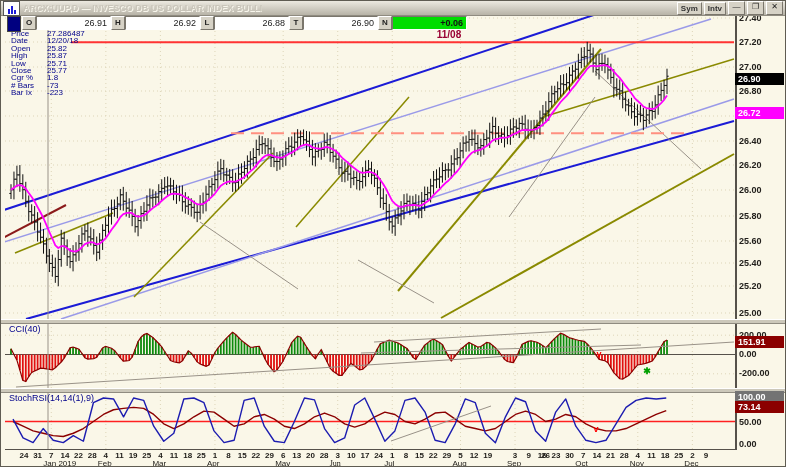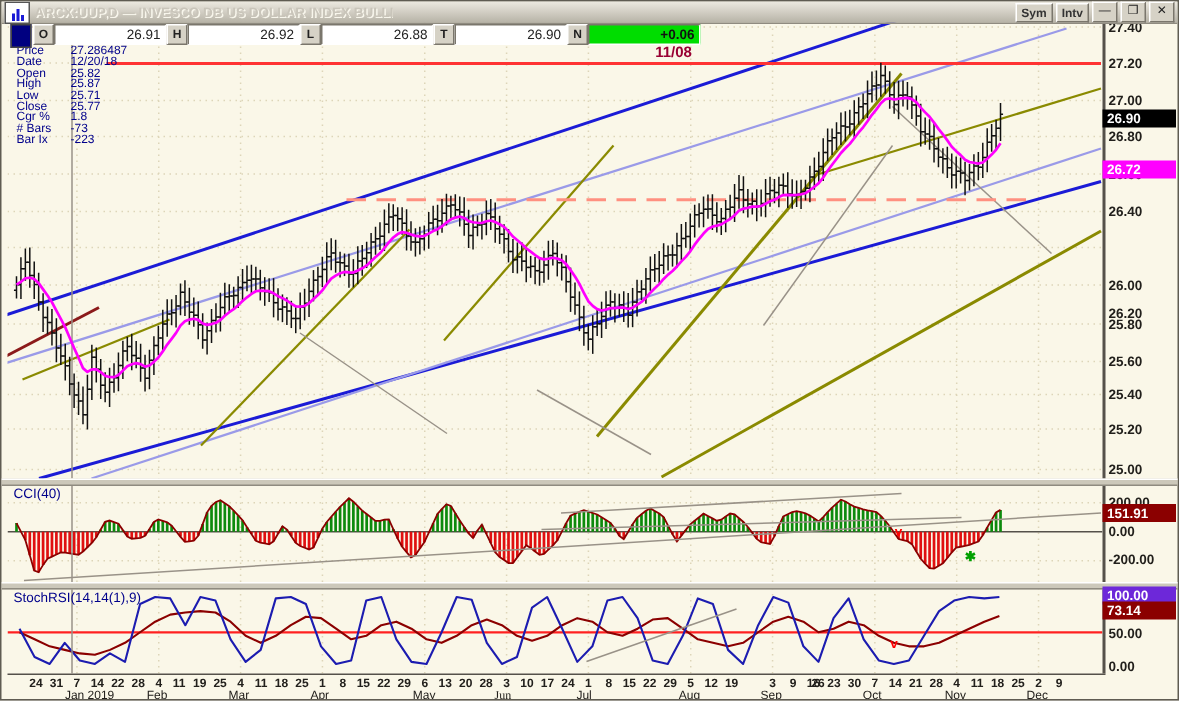--- a/index.html
+++ b/index.html
@@ -1116,36 +1116,36 @@
   <div class="vaxis-line"></div>
   <div class="xaxis-line"></div>
 
   <div id="axis-col">
       <span class="ax-label" style="top: 12px;">27.40</span>
       <span class="ax-label" style="top: 36px;">27.20</span>
       <span class="ax-label" style="top: 61px;">27.00</span>
       <span class="ax-label" style="top: 85px;">26.80</span>
       <span class="ax-label" style="top: 110px;">26.60</span>
       <span class="ax-label" style="top: 135px;">26.40</span>
-      <span class="ax-label" style="top: 159px; margin-top: 44px;">26.20</span>
+      <span class="ax-label" style="top: 159px;">26.20</span>
       <span class="ax-label" style="top: 184px;">26.00</span>
       <span class="ax-label" style="top: 210px;">25.80</span>
       <span class="ax-label" style="top: 235px;">25.60</span>
       <span class="ax-label" style="top: 257px;">25.40</span>
       <span class="ax-label" style="top: 280px;">25.20</span>
       <span class="ax-label" style="top: 307px;">25.00</span>
       <span class="ax-badge" style="top: 72px; background: rgb(0, 0, 0);">26.90</span>
       <span class="ax-badge" style="top: 94px; background: rgb(255, 0, 255); margin-top: 12px;">26.72</span>
       <span class="ax-label" style="top: 329px;">200.00</span>
       <span class="ax-label" style="top: 348px;">0.00</span>
       <span class="ax-label" style="top: 367px;">-200.00</span>
       <span class="ax-badge" style="top: 335px; background: rgb(139, 0, 0);">151.91</span>
       <span class="ax-label" style="top: 416px;">50.00</span>
       <span class="ax-label" style="top: 438px;">0.00</span>
-      <span class="ax-badge" style="top: 390px; background: #6d28d9;">100.00</span>
+      <span class="ax-badge" style="top: 390px; background: #737373;">100.00</span>
       <span class="ax-badge" style="top: 400px; background: rgb(139, 0, 0);">73.14</span>
     </div>
   <div id="xaxis">
       <span class="date-tick" style="left: 23px;">24</span>
       <span class="date-tick" style="left: 36.64px; text-align: center;">31</span>
       <span class="date-tick" style="left: 50.28px;">7</span>
       <span class="date-tick" style="left: 63.92px;">14</span>
       <span class="date-tick" style="left: 77.56px;">22</span>
       <span class="date-tick" style="left: 91.2px;">28</span>
       <span class="date-tick" style="left: 104.84px;">4</span>

